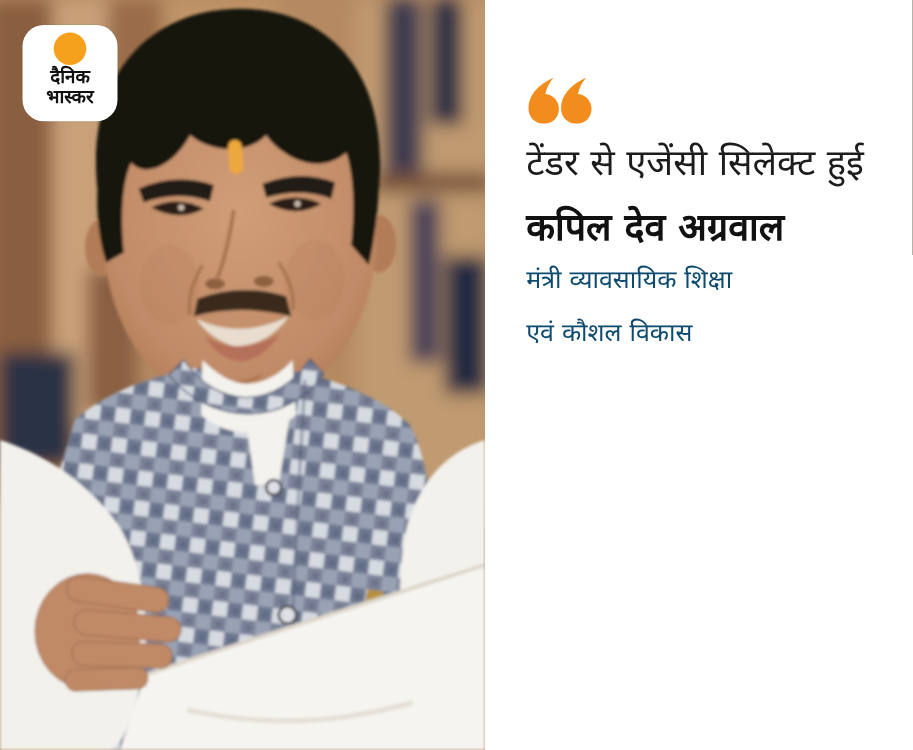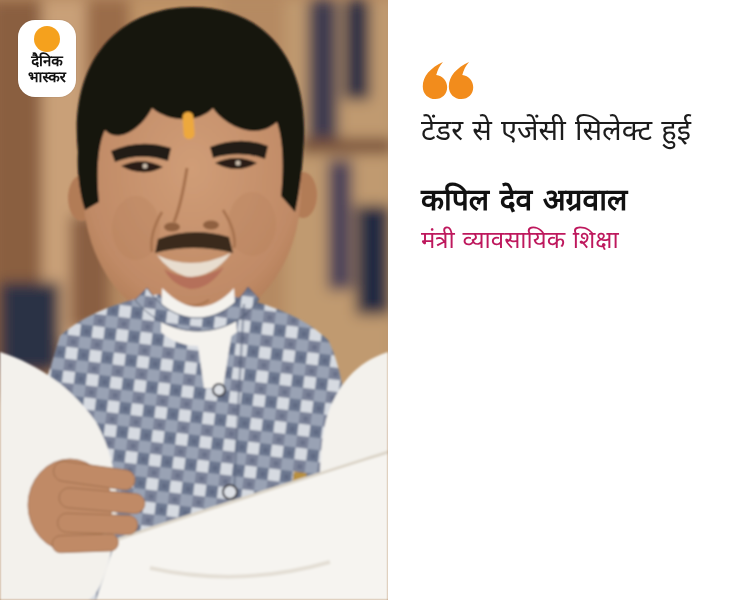--- a/index.html
+++ b/index.html
@@ -5,36 +5,36 @@
   html,body{margin:0;padding:0;background:#888;}
   .card{
     position:relative;width:730px;height:600px;background:#ffffff;
     overflow:hidden;font-family:"DejaVu Sans","Liberation Sans",sans-serif;
   }
   
   .photo{position:absolute;left:0;top:0;width:388px;height:600px;overflow:hidden;background:#b58a62;}
   .photo svg{display:block;width:388px;height:600px;}
   
   .logo{
-    position:absolute;left:18px;top:20px;width:58px;height:77px;background:#ffffff;
+    position:absolute;left:18px;top:20px;width:76px;height:77px;background:#ffffff;
     border-radius:17px;display:flex;flex-direction:column;align-items:center;
     box-shadow:0 0 0 1px rgba(0,0,0,0.04);
   }
   .logo-sun{width:26px;height:26px;border-radius:50%;background:#f5a11d;margin-top:6px;}
   .logo-text{font-weight:bold;font-size:15px;line-height:16px;color:#111;text-align:center;margin-top:1px;}
   
   .panel{
     position:absolute;left:388px;top:0;width:342px;height:600px;background:#ffffff;
     box-sizing:border-box;padding:62px 6px 0 33px;overflow:hidden;
   }
   .quote-icon{display:block;width:54px;height:37px;}
   .quote-text{margin-top:11px;font-size:29px;line-height:40px;color:#1c1c1c;}
   .quote-text div{white-space:nowrap;}
-  .speaker-name{margin-top:31px;font-size:30px;line-height:38px;font-weight:bold;color:#111;white-space:nowrap;}
-  .speaker-title{font-size:24px;line-height:43px;color:#be185d;}
+  .speaker-name{margin-top:14px;font-size:30px;line-height:38px;font-weight:bold;color:#111;white-space:nowrap;}
+  .speaker-title{font-size:20px;line-height:43px;color:#0c4a6e;}
   .speaker-title div{white-space:nowrap;}
 </style>
 </head>
 <body>
 
 <div class="card">
 
   <div class="photo">
     <svg viewBox="0 0 388 600">
       <defs>
@@ -167,16 +167,17 @@
       <path fill="#f28c1c" d="M55,0 C40,7 31,17 31,29 C31,38 37.5,44 46,44 C54,44 60,38 60,30 C60,22.5 54.5,16.5 47,15.5 C48.5,9.5 51,4.5 55,0 Z"></path>
     </svg>
 
     <div class="quote-text">
       <div>टेंडर से एजेंसी सिलेक्ट हुई</div>
     </div>
 
     <div class="speaker-name">कपिल देव अग्रवाल</div>
     <div class="speaker-title">
       <div>मंत्री व्यावसायिक शिक्षा</div>
+      <div>एवं कौशल विकास</div>
     </div>
   </div>
 
 </div>
 
 </body></html>

